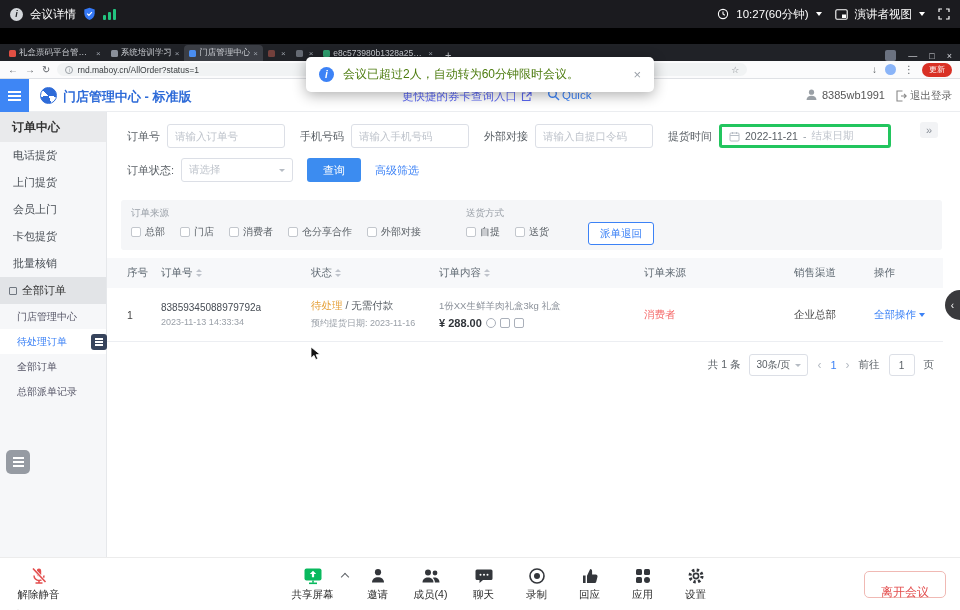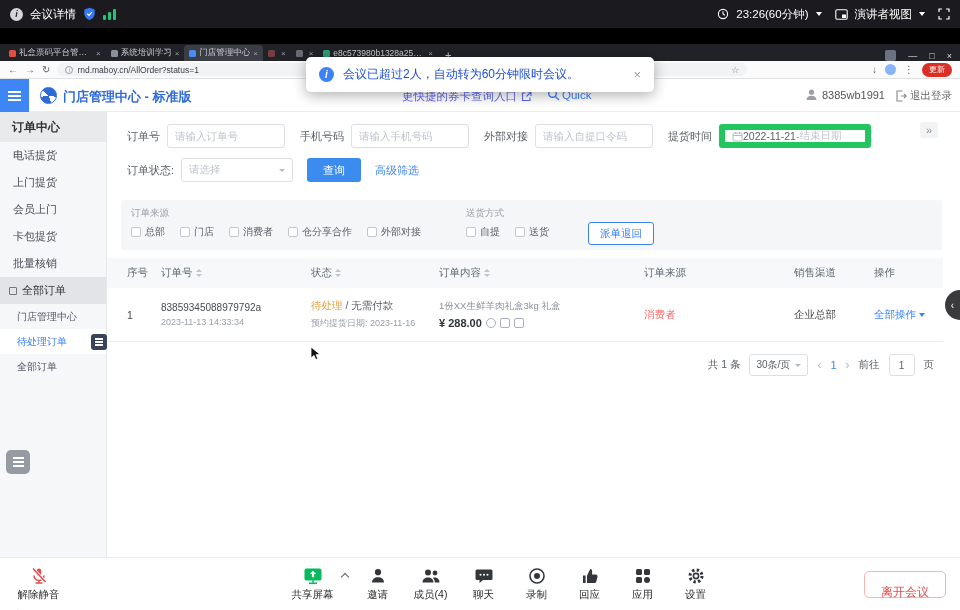--- a/index.html
+++ b/index.html
@@ -32,21 +32,21 @@
   .addr{flex:1;max-width:690px;height:13px;background:#f1f3f4;border-radius:7px;display:flex;align-items:center;gap:4px;padding:0 8px;font-size:8.5px;color:#3c4043;}
   .mini-i{width:8px;height:8px;border:1px solid #9aa0a6;border-radius:50%;font-size:6px;line-height:6px;display:flex;align-items:center;justify-content:center;color:#9aa0a6;flex:none;}
   .addr .star{margin-left:auto;font-size:9px;color:#80868b;}
   .nav-icons{display:flex;align-items:center;gap:8px;margin-left:auto;}
   .nav-avatar{width:11px;height:11px;border-radius:50%;background:#8ab4f8;}
   .update-pill{background:#d93025;color:#fff;font-size:8px;border-radius:8px;padding:1.5px 7px;}
 
   
   .toast{position:absolute;top:57px;left:50%;transform:translateX(-50%);width:348px;height:35px;background:#fff;border-radius:5px;box-shadow:0 3px 14px rgba(0,0,0,.32);display:flex;align-items:center;gap:9px;padding:0 13px;z-index:60;}
   .ticon{width:15px;height:15px;border-radius:50%;background:#3c82f6;color:#fff;font-size:10px;font-weight:bold;font-style:italic;display:flex;align-items:center;justify-content:center;flex:none;}
-  .ttext{font-size:12px;color:#1d4ed8;white-space:nowrap;}
+  .ttext{font-size:12px;color:#4d7c0f;white-space:nowrap;}
   .toast .tclose2{margin-left:auto;color:#9aa0a8;font-size:13px;}
 
   
   .appheader{position:absolute;top:79px;left:0;right:0;height:33px;background:#fff;border-bottom:1px solid #ebedf0;}
   .burger{position:absolute;left:0;top:0;width:29px;height:33px;background:#3e86f5;display:flex;align-items:center;justify-content:center;}
   .hlines{position:relative;width:13px;height:2px;background:#fff;}
   .hlines::before,.hlines::after{content:"";position:absolute;left:0;width:13px;height:2px;background:#fff;}
   .hlines::before{top:-4px}.hlines::after{top:4px}
   .logo{position:absolute;left:40px;top:8px;width:17px;height:17px;border-radius:50%;border:1px solid #2e6bd8;background:conic-gradient(#2e6bd8 0deg 100deg,#fff 100deg 160deg,#2e6bd8 160deg 260deg,#fff 260deg 310deg,#2e6bd8 310deg 360deg);}
   .brand{position:absolute;left:63px;top:9px;font-size:13px;font-weight:bold;color:#2e6bd8;white-space:nowrap;}
@@ -71,21 +71,21 @@
   .hlines3{position:relative;width:11px;height:2px;background:#fff;}
   .hlines3::before,.hlines3::after{content:"";position:absolute;left:0;width:11px;height:2px;background:#fff;}
   .hlines3::before{top:-4px}.hlines3::after{top:4px}
 
   
   .main{position:absolute;top:112px;left:107px;right:0;height:445px;background:#fff;}
   .frow1{position:absolute;top:12px;left:20px;display:flex;align-items:center;}
   .flabel{font-size:11px;color:#5a6066;margin-right:7px;white-space:nowrap;}
   .finput{width:118px;height:24px;border:1px solid #dcdfe6;border-radius:3px;font-size:10.5px;color:#333;padding:0 7px;background:#fff;margin-right:15px;outline:none;}
   .finput::placeholder{color:#bfc4cc;}
-  .daterange{width:152px;height:24px;border:6px solid #22c55e;border-radius:3px;display:flex;align-items:center;padding:0 7px;font-size:10.5px;background:#fff;}
+  .daterange{width:172px;height:24px;border:3px solid #22c55e;border-radius:3px;display:flex;align-items:center;gap:5px;padding:0 7px;font-size:10.5px;background:#fff;}
   .dr-start{color:#5a6066}.dr-sep{color:#98a0a8}.dr-end{color:#bfc4cc}
   .frow2{position:absolute;top:46px;left:20px;display:flex;align-items:center;}
   .fselect{width:112px;height:24px;border:1px solid #dcdfe6;border-radius:3px;display:flex;align-items:center;justify-content:space-between;padding:0 7px;font-size:10.5px;color:#bfc4cc;background:#fff;}
   .caret-g{width:0;height:0;border-left:3px solid transparent;border-right:3px solid transparent;border-top:3.5px solid #b6bcc4;}
   .btn-search{margin-left:14px;width:54px;height:24px;background:#3c8cf0;color:#fff;border:none;border-radius:3px;font-size:11px;}
   .adv-link{margin-left:14px;font-size:11px;color:#3c82f6;}
 
   .panel{position:absolute;top:88px;left:14px;right:18px;height:50px;background:#f5f6f8;border-radius:3px;display:flex;align-items:flex-start;padding:7px 0 0 10px;}
   .plabel{font-size:9.5px;color:#9aa0a8;margin-bottom:5px;}
   .pcb-row{display:flex;align-items:center;}
@@ -154,21 +154,21 @@
           <i></i>
           <i></i>
           <i></i>
         </span>
     </div>
     <div class="tb-right">
       <svg width="12" height="12" viewBox="0 0 12 12">
           <circle cx="6" cy="6" r="4.6" fill="none" stroke="#fff" stroke-width="1.1"></circle>
           <path d="M6 3.4V6l1.8 1.2" fill="none" stroke="#fff" stroke-width="1.1"></path>
         </svg>
-      <span>23:26(60分钟)</span>
+      <span>10:27(60分钟)</span>
       <span class="caret-w"></span>
       <svg width="13" height="11" viewBox="0 0 13 11" style="margin-left:6px">
           <rect x="0.8" y="0.8" width="11.4" height="9.4" rx="1.2" fill="none" stroke="#fff" stroke-width="1.1"></rect>
           <rect x="7" y="5.5" width="4" height="3.5" fill="#fff"></rect>
         </svg>
       <span>演讲者视图</span>
       <span class="caret-w"></span>
       <svg width="12" height="12" viewBox="0 0 12 12" style="margin-left:6px">
           <path d="M1 4V1h3M8 1h3v3M11 8v3H8M4 11H1V8" fill="none" stroke="#fff" stroke-width="1.2"></path>
         </svg>
@@ -281,20 +281,21 @@
     <div class="sb-item">会员上门</div>
     <div class="sb-item">卡包提货</div>
     <div class="sb-item">批量核销</div>
     <div class="sb-group">
       <span class="gicon"></span>
       <span>全部订单</span>
     </div>
     <div class="sb-sub">门店管理中心</div>
     <div class="sb-sub active">待处理订单</div>
     <div class="sb-sub">全部订单</div>
+    <div class="sb-sub">总部派单记录</div>
   </div>
   <div class="drawer-handle">
       <span class="hlines2"></span>
     </div>
   <div class="feedback">
       <span class="hlines3"></span>
     </div>
 
   <div class="main">
     <div class="frow1">

